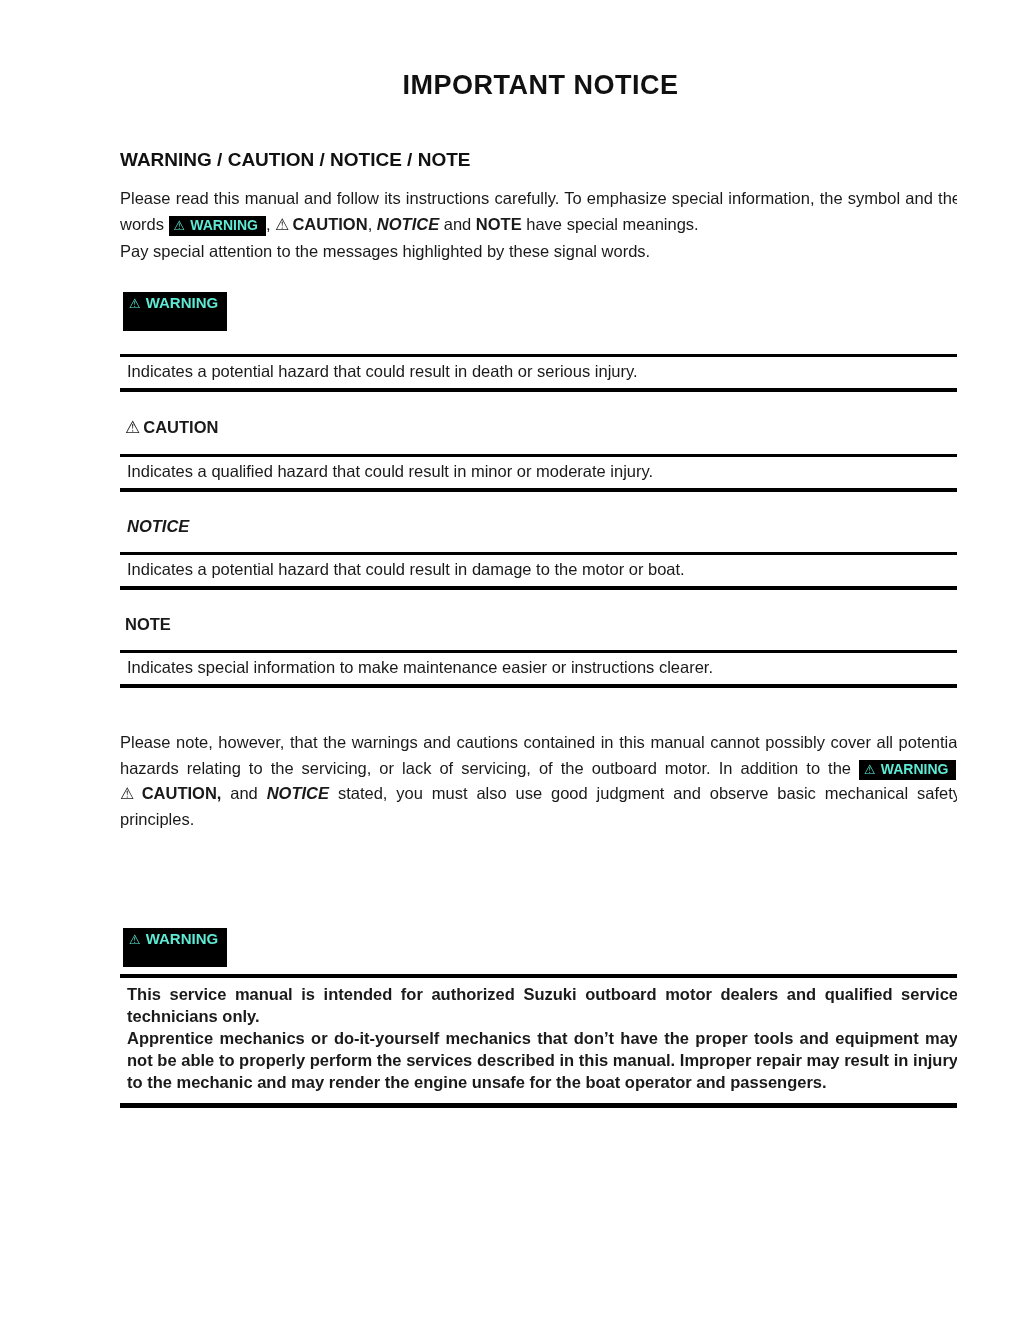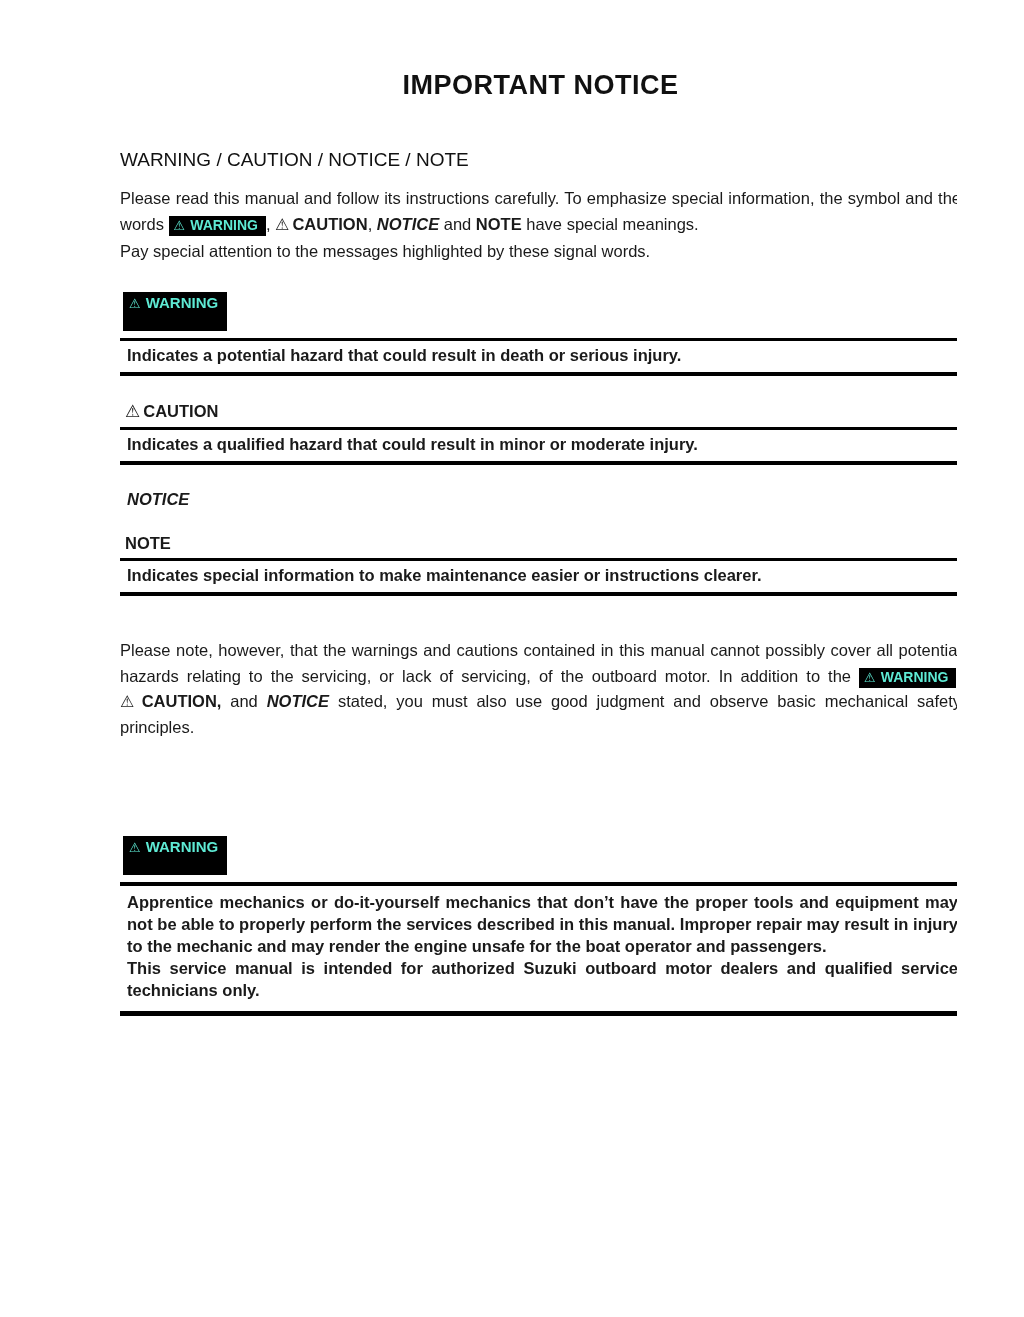--- a/index.html
+++ b/index.html
@@ -25,21 +25,21 @@
     margin: 0 0 48px 0;
     text-align: center;
     font-size: 27px;
     font-weight: 700;
     letter-spacing: 0.5px;
     color: #111;
   }
   .section-heading {
     margin: 0 0 14px 0;
     font-size: 19px;
-    font-weight: 400;
+    font-weight: 700;
     color: #111;
   }
   .para {
     margin: 0;
     font-size: 16.5px;
     line-height: 26px;
     text-align: justify;
   }
   .para-line {
     font-size: 16.5px;
@@ -78,26 +78,27 @@
   .signal-block { margin-bottom: 25px; }
   .signal-label {
     font-weight: 700;
     font-size: 16.5px;
     padding-left: 5px;
     margin-bottom: 5px;
   }
   .signal-label .caution-icon { font-size: 17px; }
   .signal-label.italic { font-style: italic; padding-left: 7px; }
   .signal-desc {
-    font-weight: 700;
+    font-weight: 400;
     font-size: 16.5px;
     line-height: 20px;
     padding: 4px 6px 7px 7px;
     border-top: 3px solid #000;
     border-bottom: 4px solid #000;
+    margin-top: 16px;
   }
   .signal-area { margin-top: 22px; }
 
   .note-paragraph { margin-top: 42px; line-height: 25.5px; }
 
   .final-block { margin-top: 96px; }
   .final-text {
     border-top: 4px solid #000;
     border-bottom: 5px solid #000;
     padding: 5px 3px 10px 7px;
@@ -130,33 +131,34 @@
         <div class="signal-desc">Indicates a potential hazard that could result in death or serious injury.</div>
       </div>
 
       <div class="signal-block">
         <div class="signal-label"><span class="caution-icon">⚠</span><span>CAUTION</span></div>
         <div class="signal-desc">Indicates a qualified hazard that could result in minor or moderate injury.</div>
       </div>
 
       <div class="signal-block">
         <div class="signal-label italic">NOTICE</div>
+        <div class="signal-desc">Indicates a potential hazard that could result in damage to the motor or boat.</div>
       </div>
 
       <div class="signal-block">
         <div class="signal-label">NOTE</div>
         <div class="signal-desc">Indicates special information to make maintenance easier or instructions clearer.</div>
       </div>
 
     </div>
 
     <p class="para note-paragraph"><span>Please note, however, that the warnings and cautions contained in this manual cannot possibly cover all potential hazards relating to the servicing, or lack of servicing, of the outboard motor. In addition to the </span><span class="badge"><span class="badge-icon">⚠</span><span>WARNING</span></span><span>, </span><span class="caution-inline"><span class="caution-icon">⚠</span><span>CAUTION,</span></span><span> and </span><span class="notice-word">NOTICE</span><span> stated, you must also use good judgment and observe basic mechanical safety principles.</span></p>
 
     <div class="final-block">
       <div><span class="badge block-badge"><span class="badge-icon">⚠</span><span>WARNING</span></span></div>
       <div class="final-text">
+        <p>This service manual is intended for authorized Suzuki outboard motor dealers and qualified service technicians only.</p>
         <p>Apprentice mechanics or do-it-yourself mechanics that don’t have the proper tools and equipment may not be able to properly perform the services described in this manual. Improper repair may result in injury to the mechanic and may render the engine unsafe for the boat operator and passengers.</p>
-        <p>This service manual is intended for authorized Suzuki outboard motor dealers and qualified service technicians only.</p>
       </div>
     </div>
 
   </div>
 </div>
 
 </body></html>

